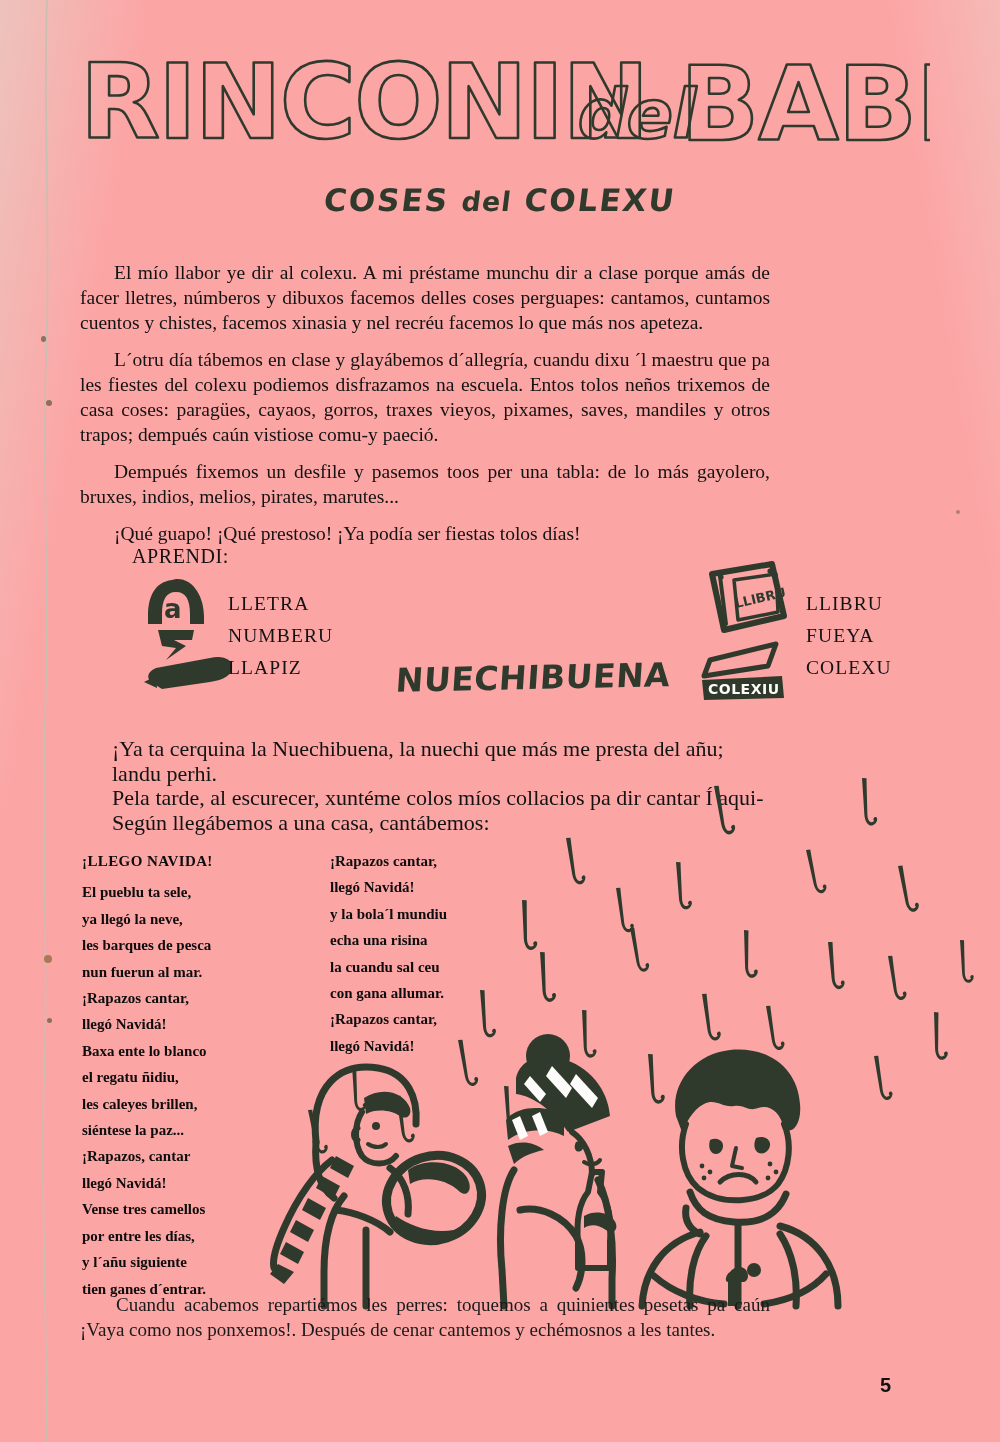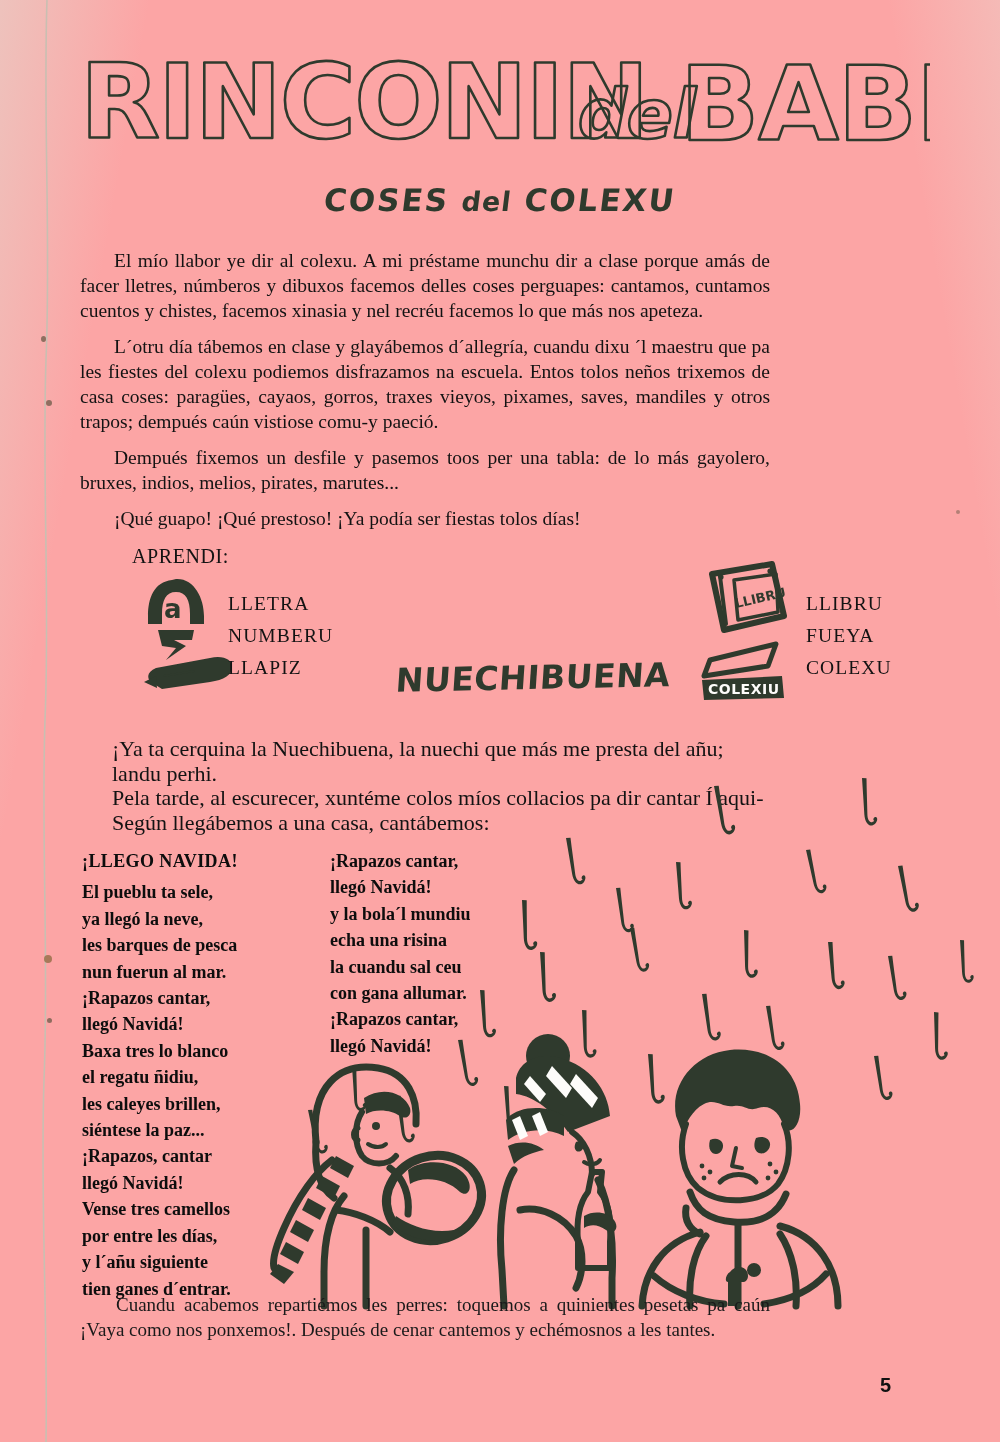--- a/index.html
+++ b/index.html
@@ -77,21 +77,21 @@
   }
   .subtitle .lc {
     text-transform: none;
     font-size: 27px;
     letter-spacing: 1px;
   }
 
   
   .body-block { position: absolute; }
   p.para {
-    margin: 0 0 11px 0;
+    margin: 12px 0 11px 0;
     font-size: 19.5px;
     line-height: 25px;
     text-align: justify;
     text-indent: 34px;
     color: #131313;
   }
 
   .aprendi {
     position: absolute;
     left: 132px;
@@ -139,21 +139,21 @@
     width: 672px;
     font-size: 22px;
     line-height: 24.5px;
     color: #131313;
   }
   .poem-intro div { white-space: nowrap; }
 
   
   .song-col {
     position: absolute;
-    font-size: 18px;
+    font-size: 15px;
     line-height: 26.4px;
     color: #0d0d0d;
     font-weight: 600;
   }
   #song-left  { left: 82px;  top: 848px; }
   #song-mid   { left: 330px; top: 848px; }
   .song-title {
     font-weight: 600;
     letter-spacing: .4px;
     margin-bottom: 5px;
@@ -397,21 +397,21 @@
   </div>
 
   <div class="song-col" id="song-left">
     <div class="song-title">¡LLEGO NAVIDA!</div>
     <div class="song-line">El pueblu ta sele,</div>
     <div class="song-line">ya llegó la neve,</div>
     <div class="song-line">les barques de pesca</div>
     <div class="song-line">nun fuerun al mar.</div>
     <div class="song-line">¡Rapazos cantar,</div>
     <div class="song-line">llegó Navidá!</div>
-    <div class="song-line">Baxa tres lo blanco</div>
+    <div class="song-line">Baxa ente lo blanco</div>
     <div class="song-line">el regatu ñidiu,</div>
     <div class="song-line">les caleyes brillen,</div>
     <div class="song-line">siéntese la paz...</div>
     <div class="song-line">¡Rapazos, cantar</div>
     <div class="song-line">llegó Navidá!</div>
     <div class="song-line">Vense tres camellos</div>
     <div class="song-line">por entre les días,</div>
     <div class="song-line">y l´añu siguiente</div>
     <div class="song-line">tien ganes d´entrar.</div>
   </div>

